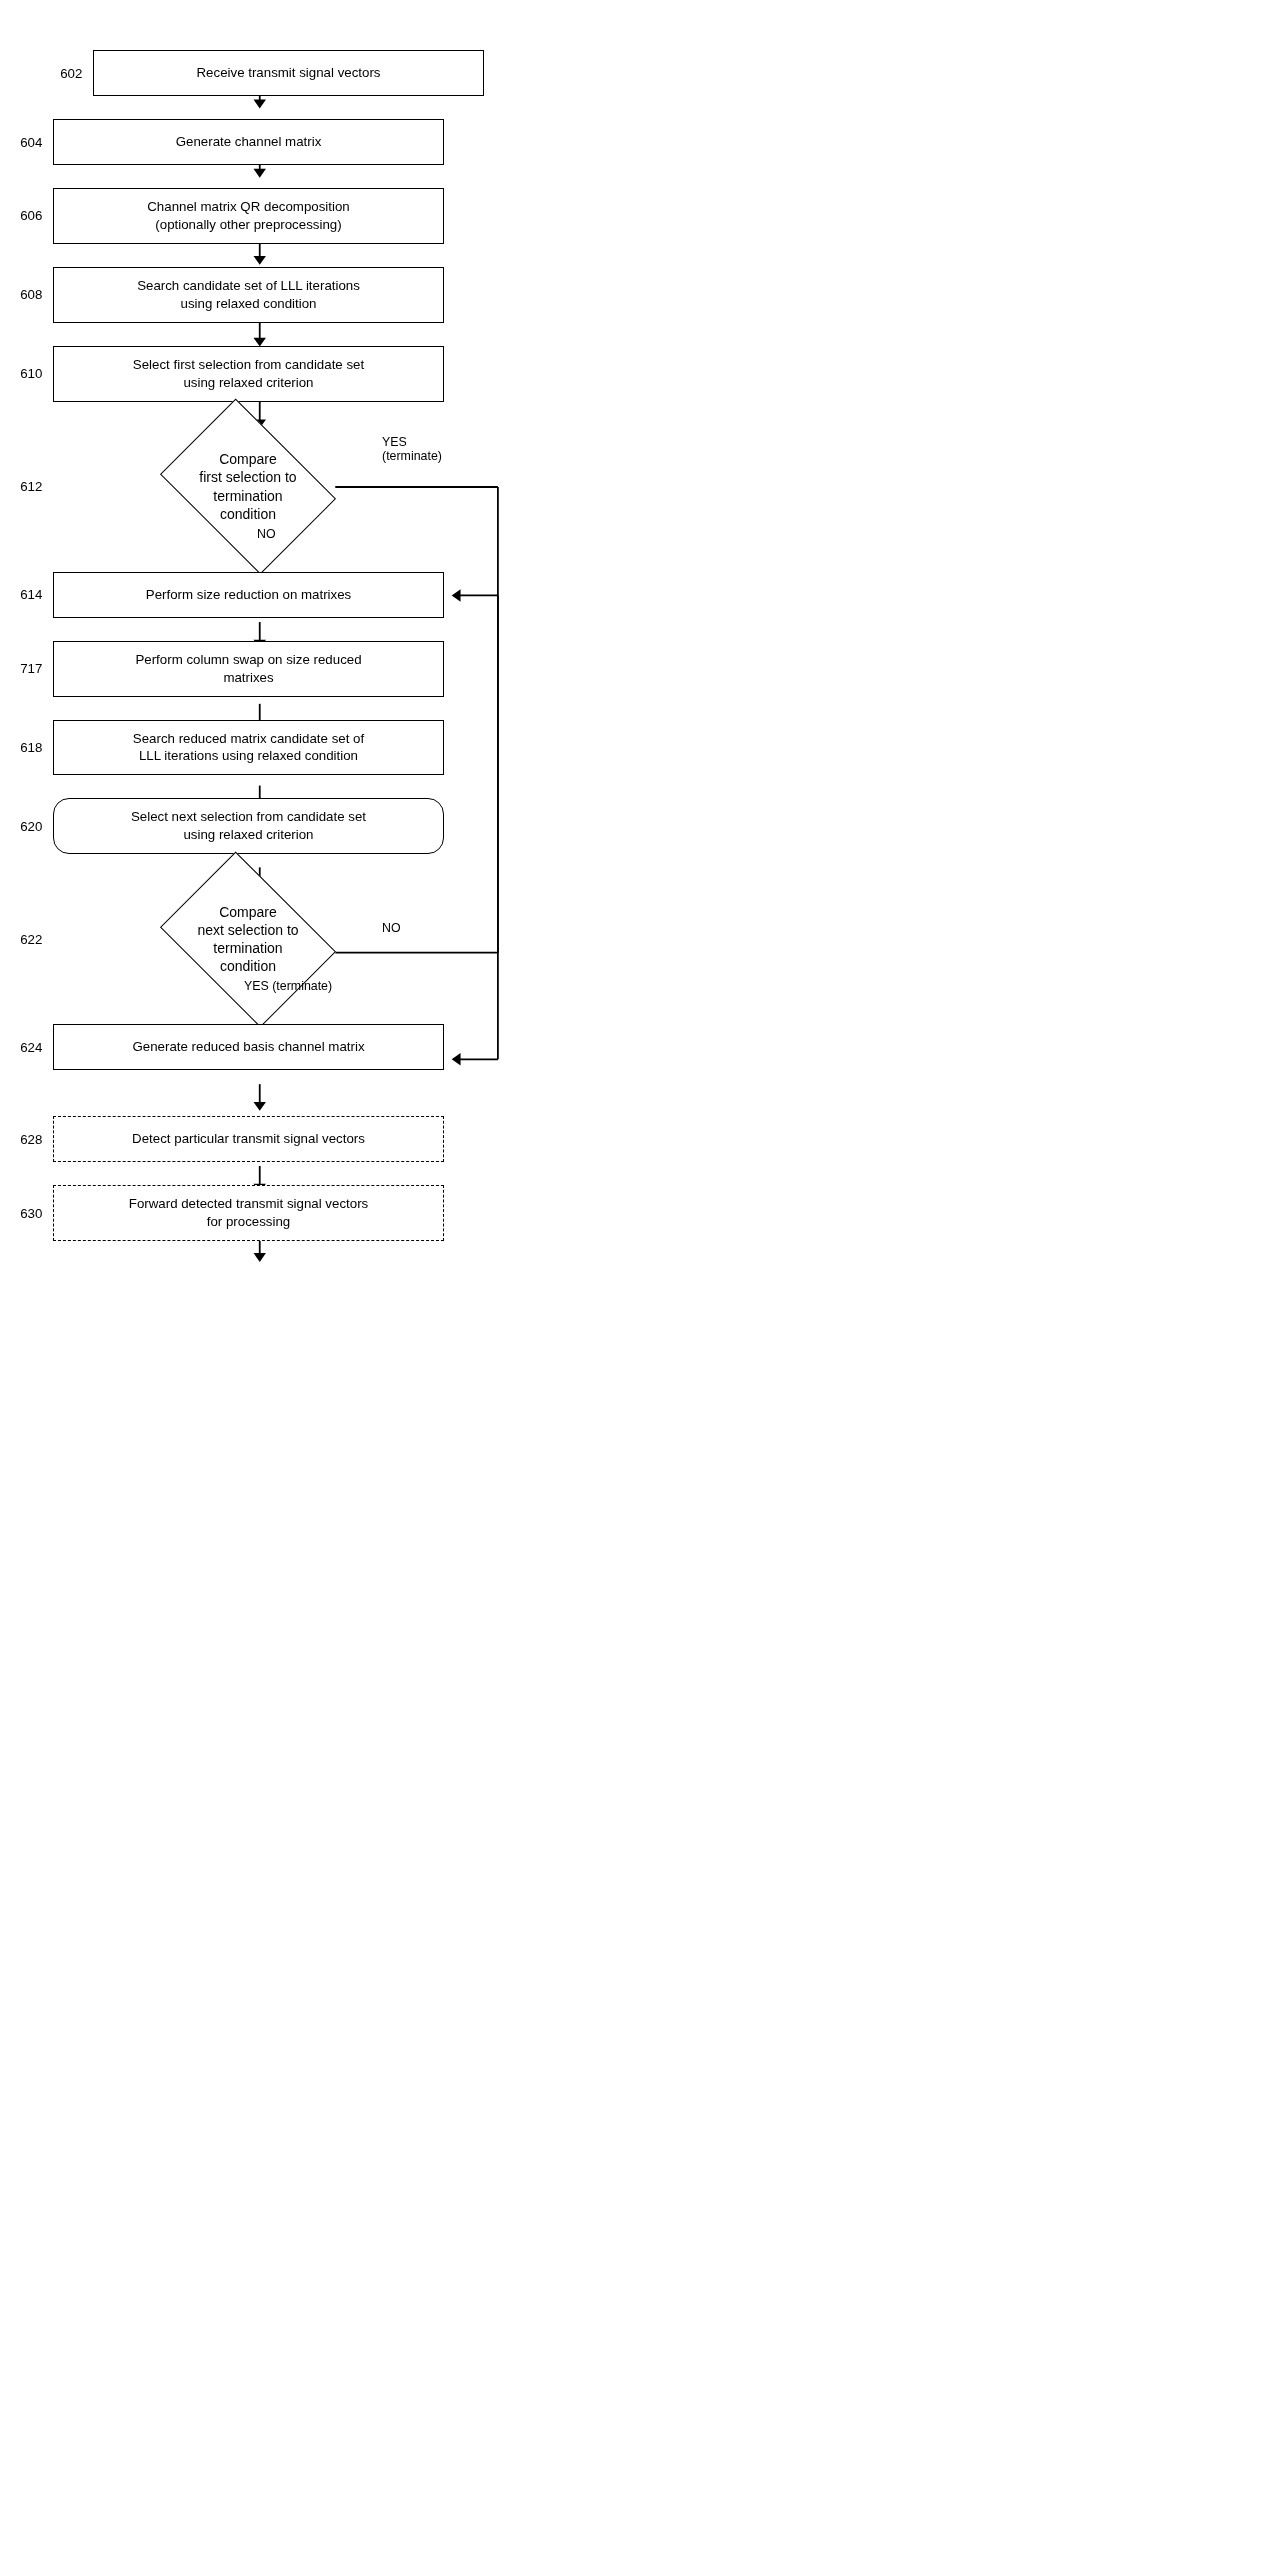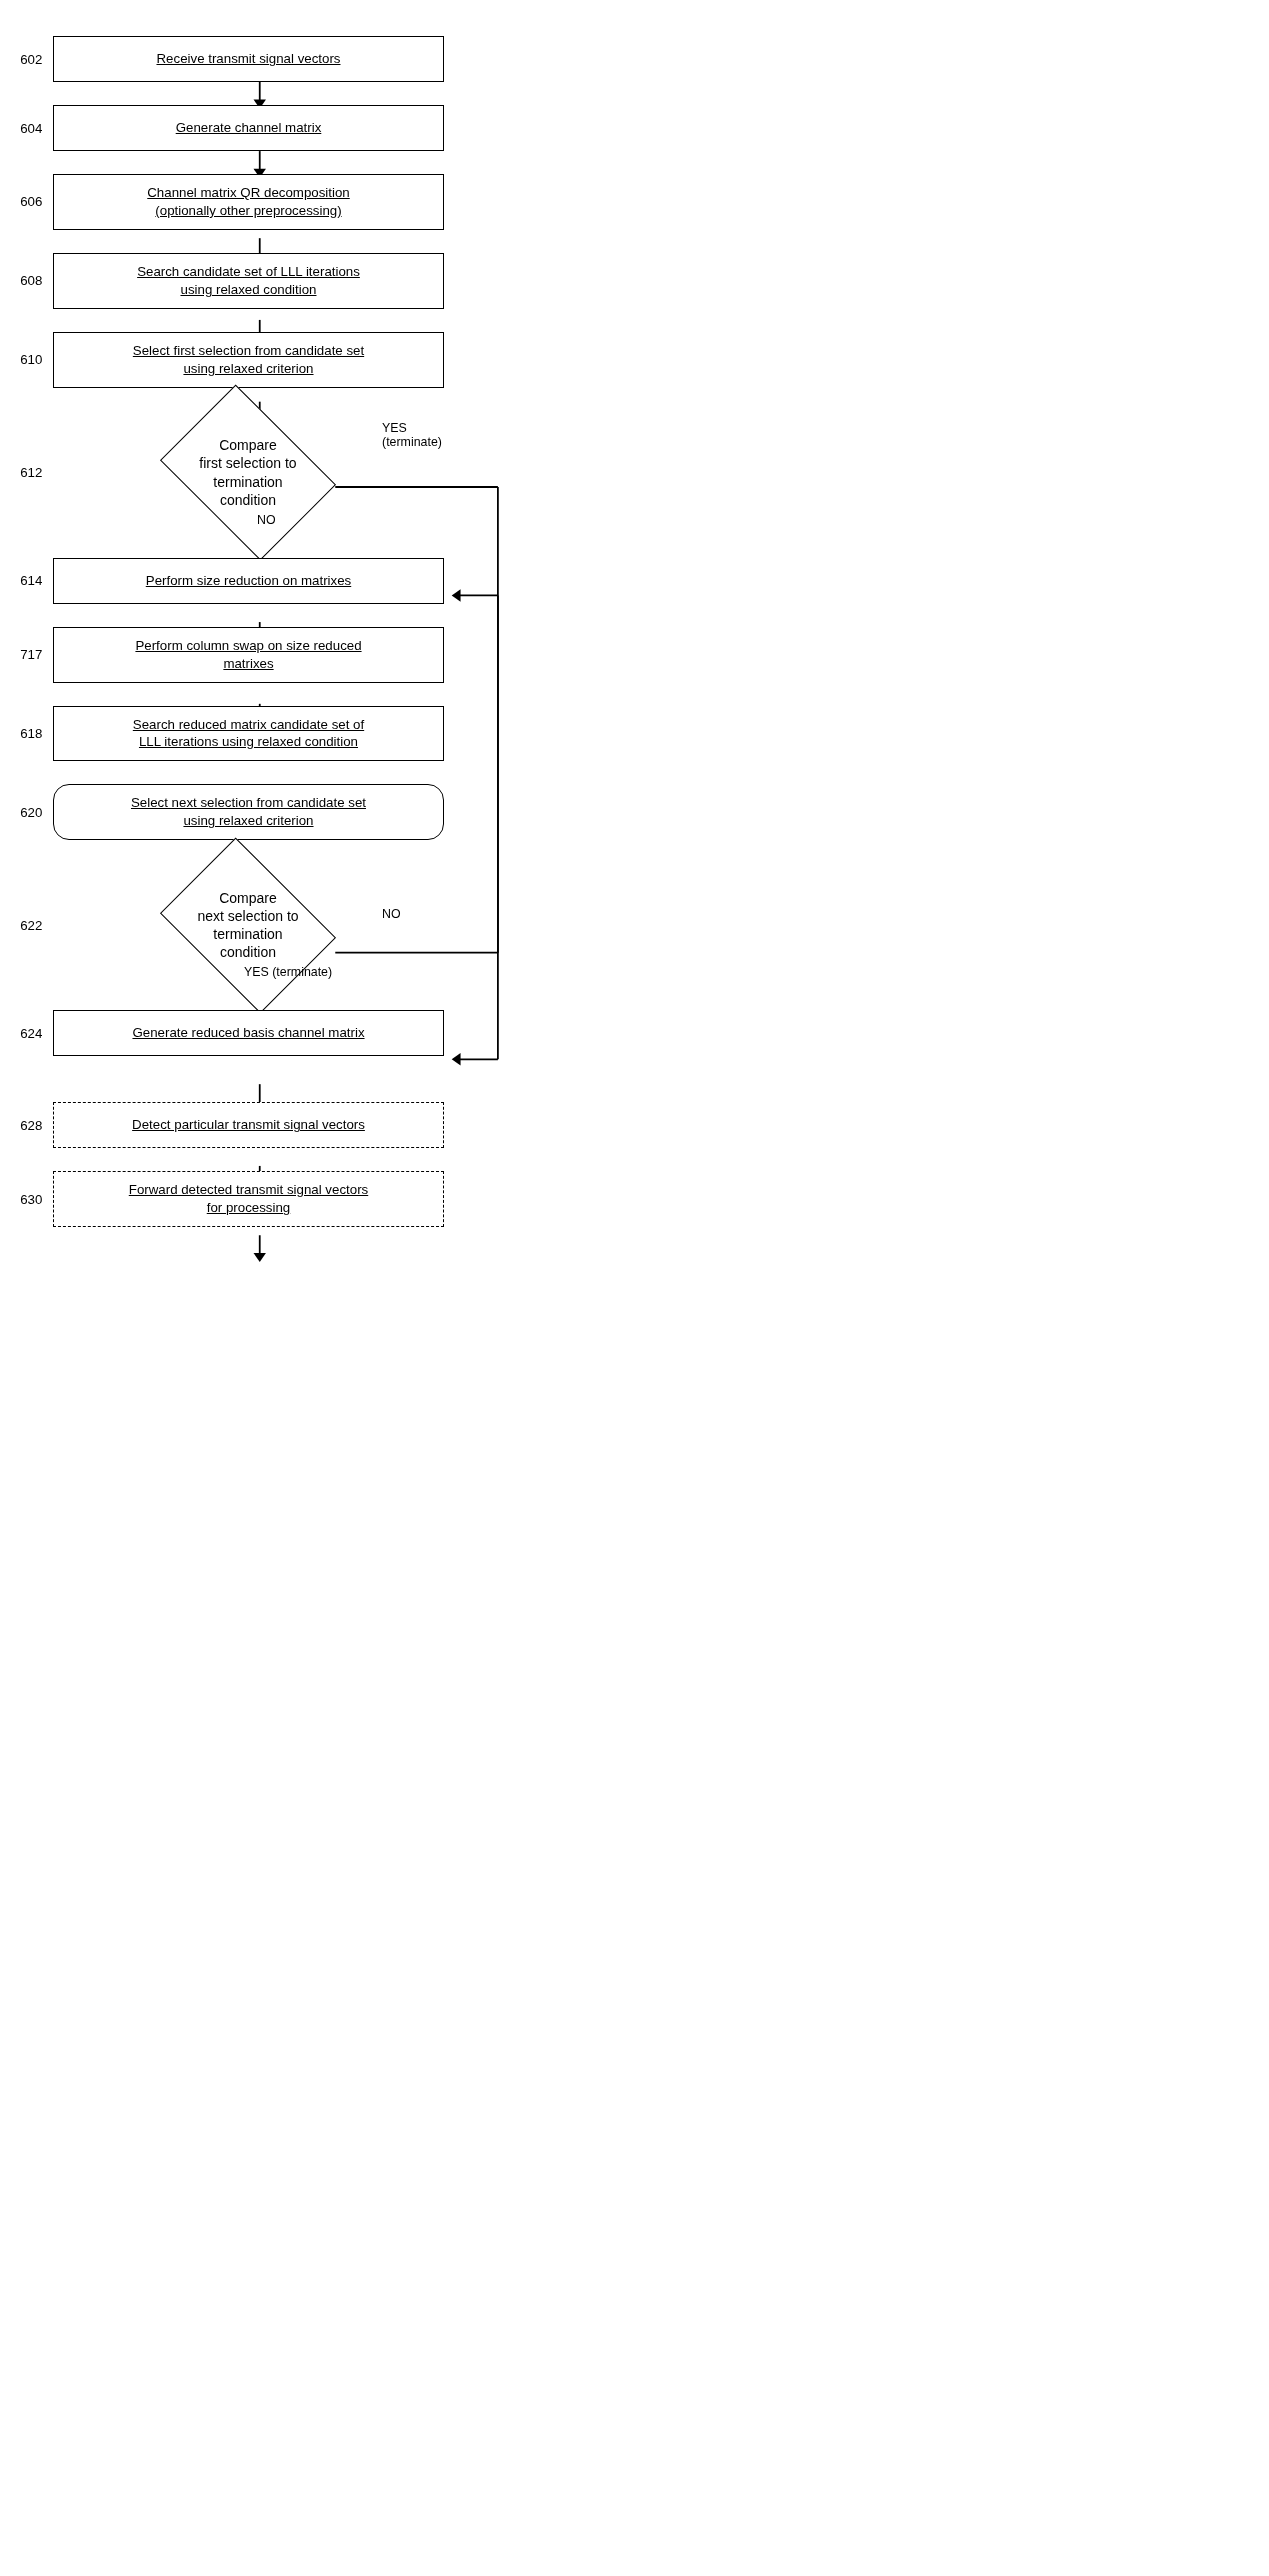--- a/index.html
+++ b/index.html
@@ -36,21 +36,20 @@
       background: #fff;
       text-align: center;
       padding: 9px 12.4px;
       width: 391px;
       min-height: 46px;
       display: flex;
       align-items: center;
       justify-content: center;
       font-size: 13.3px;
       line-height: 1.35;
-      text-decoration: underline;
     }
     .box.dashed {
       border: 1.8px dashed #000;
     }
     
     .diamond-container {
       display: flex;
       align-items: center;
       justify-content: flex-start;
       margin-bottom: 0;
@@ -150,21 +149,21 @@
     <line x1="560" y1="1192" x2="512" y2="1192" stroke="#000" stroke-width="2"></line>
     <polygon points="518,1185 518,1199 508,1192" fill="#000"></polygon>
 
     <line x1="377" y1="1072" x2="560" y2="1072" stroke="#000" stroke-width="2"></line>
     <line x1="560" y1="670" x2="560" y2="1072" stroke="#000" stroke-width="2"></line>
 
     <line x1="512" y1="670" x2="560" y2="670" stroke="#000" stroke-width="2"></line>
     <polygon points="518,663 518,677 508,670" fill="#000"></polygon>
   </svg>
 
-  <div class="row" style="margin-top:18px;">
+  <div class="row" style="margin-top:32px;padding-left:40px;">
     <div class="step-num">602</div>
     <div class="box">Receive transmit signal vectors</div>
   </div>
 
   <div style="height:23px;"></div>
 
   <div class="row">
     <div class="step-num">604</div>
     <div class="box">Generate channel matrix</div>
   </div>

